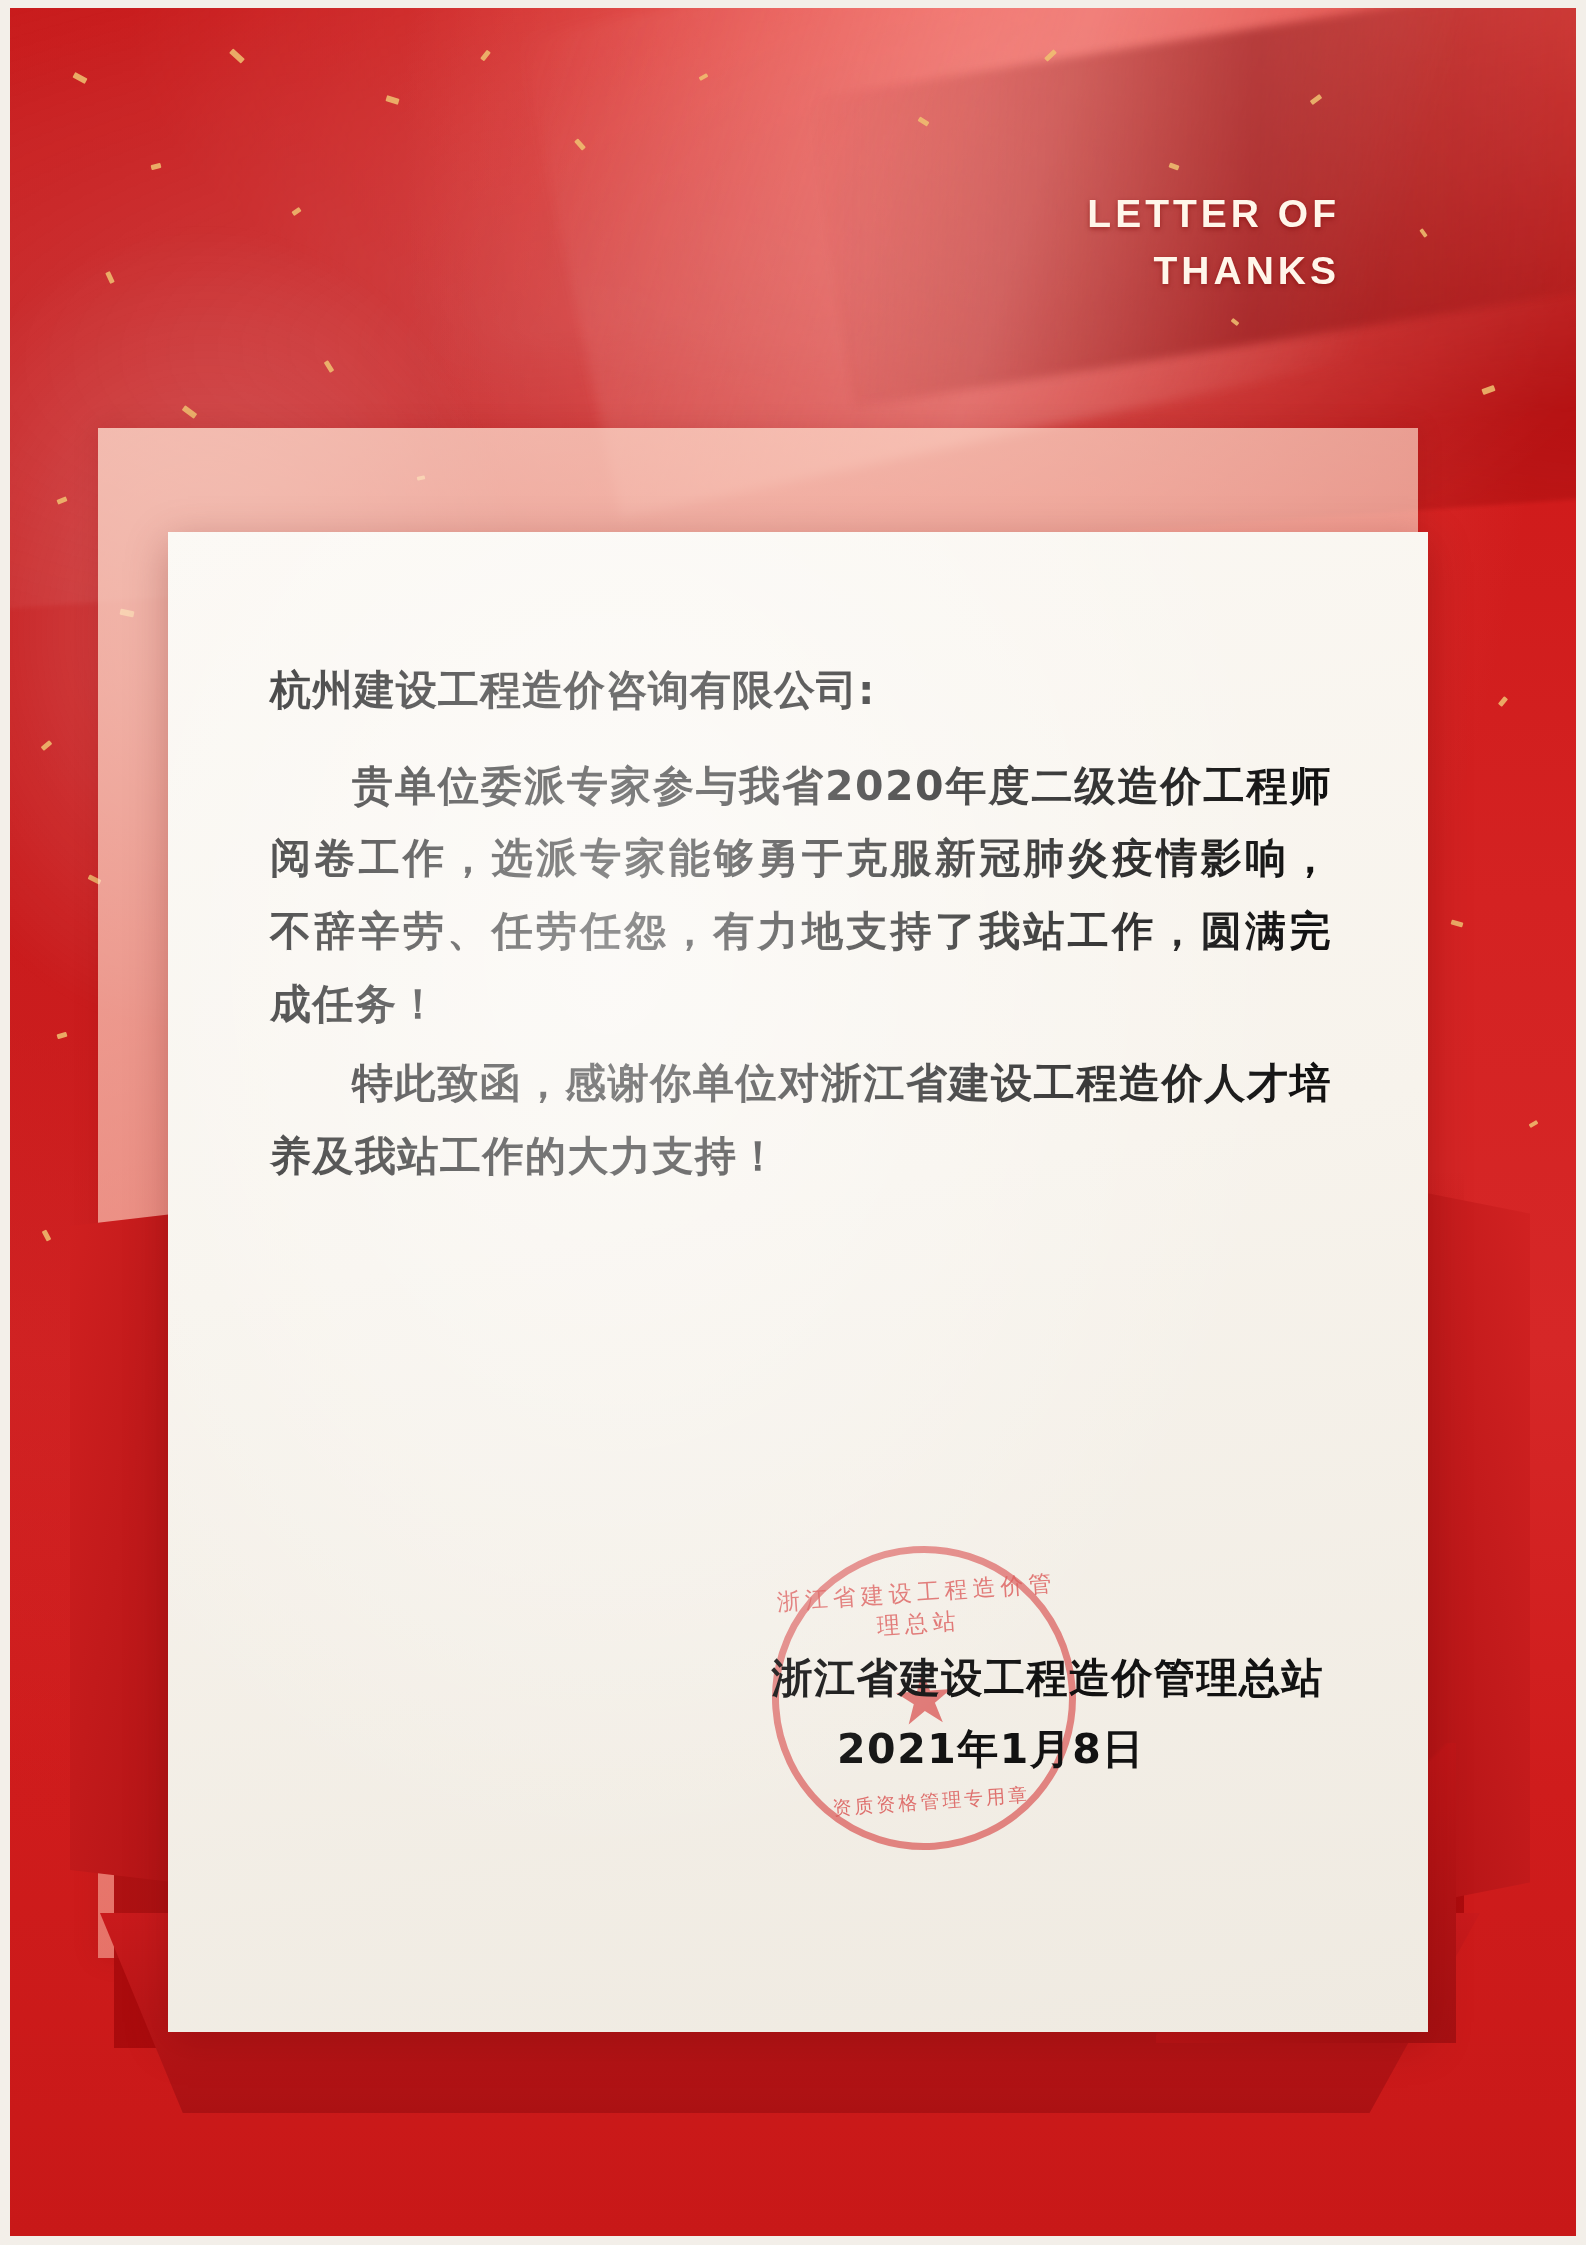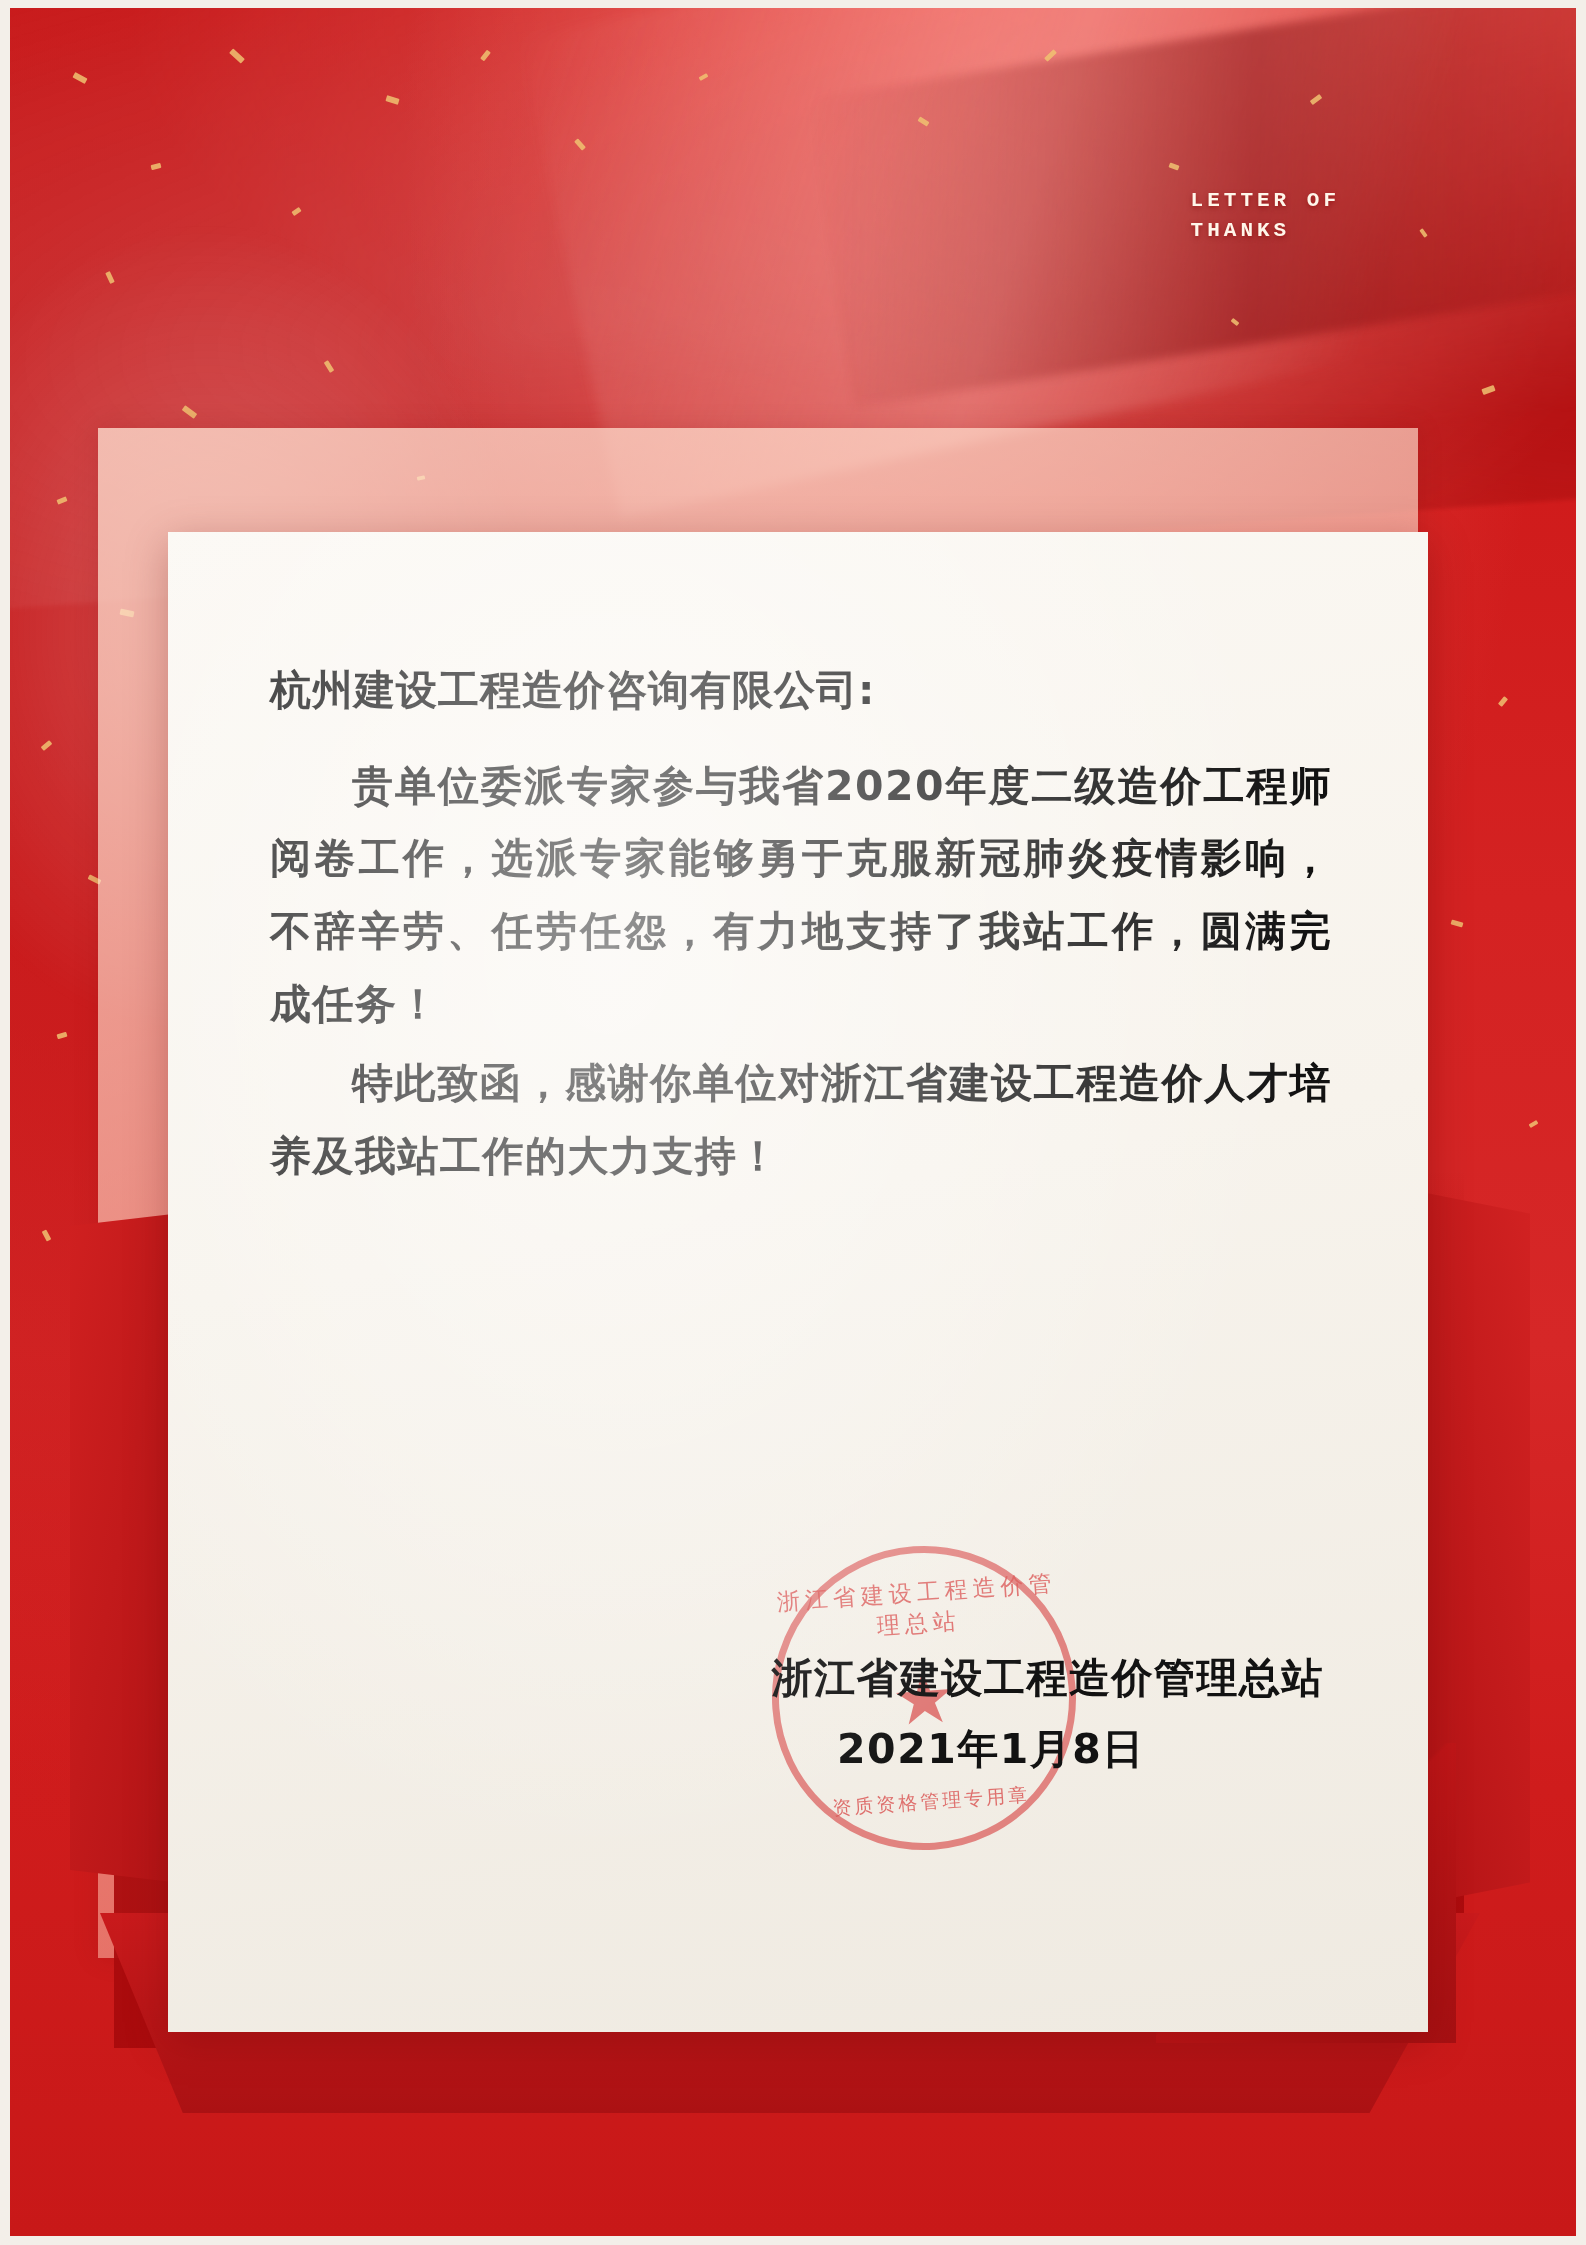--- a/index.html
+++ b/index.html
@@ -117,25 +117,25 @@
     -webkit-background-clip: text;
     background-clip: text;
     color: transparent;
     text-shadow: 0 4px 10px rgba(120,0,0,0.35);
     padding: 0 40px;
   }
   .title-en {
     position: absolute;
     right: 236px;
     top: 178px;
-    text-align: left;
+    text-align: right;
     color: #fff6ea;
-    font-family: Liberation Mono, monospace;
+    font-family: Liberation Sans, sans-serif;
     font-weight: 700;
-    font-size: 21px;
+    font-size: 39px;
     letter-spacing: 4px;
     line-height: 1.45;
     text-shadow: 0 2px 5px rgba(120,0,0,0.5);
   }
 
   
   .sheet-back {
     position: absolute;
     left: 88px;
     top: 420px;

